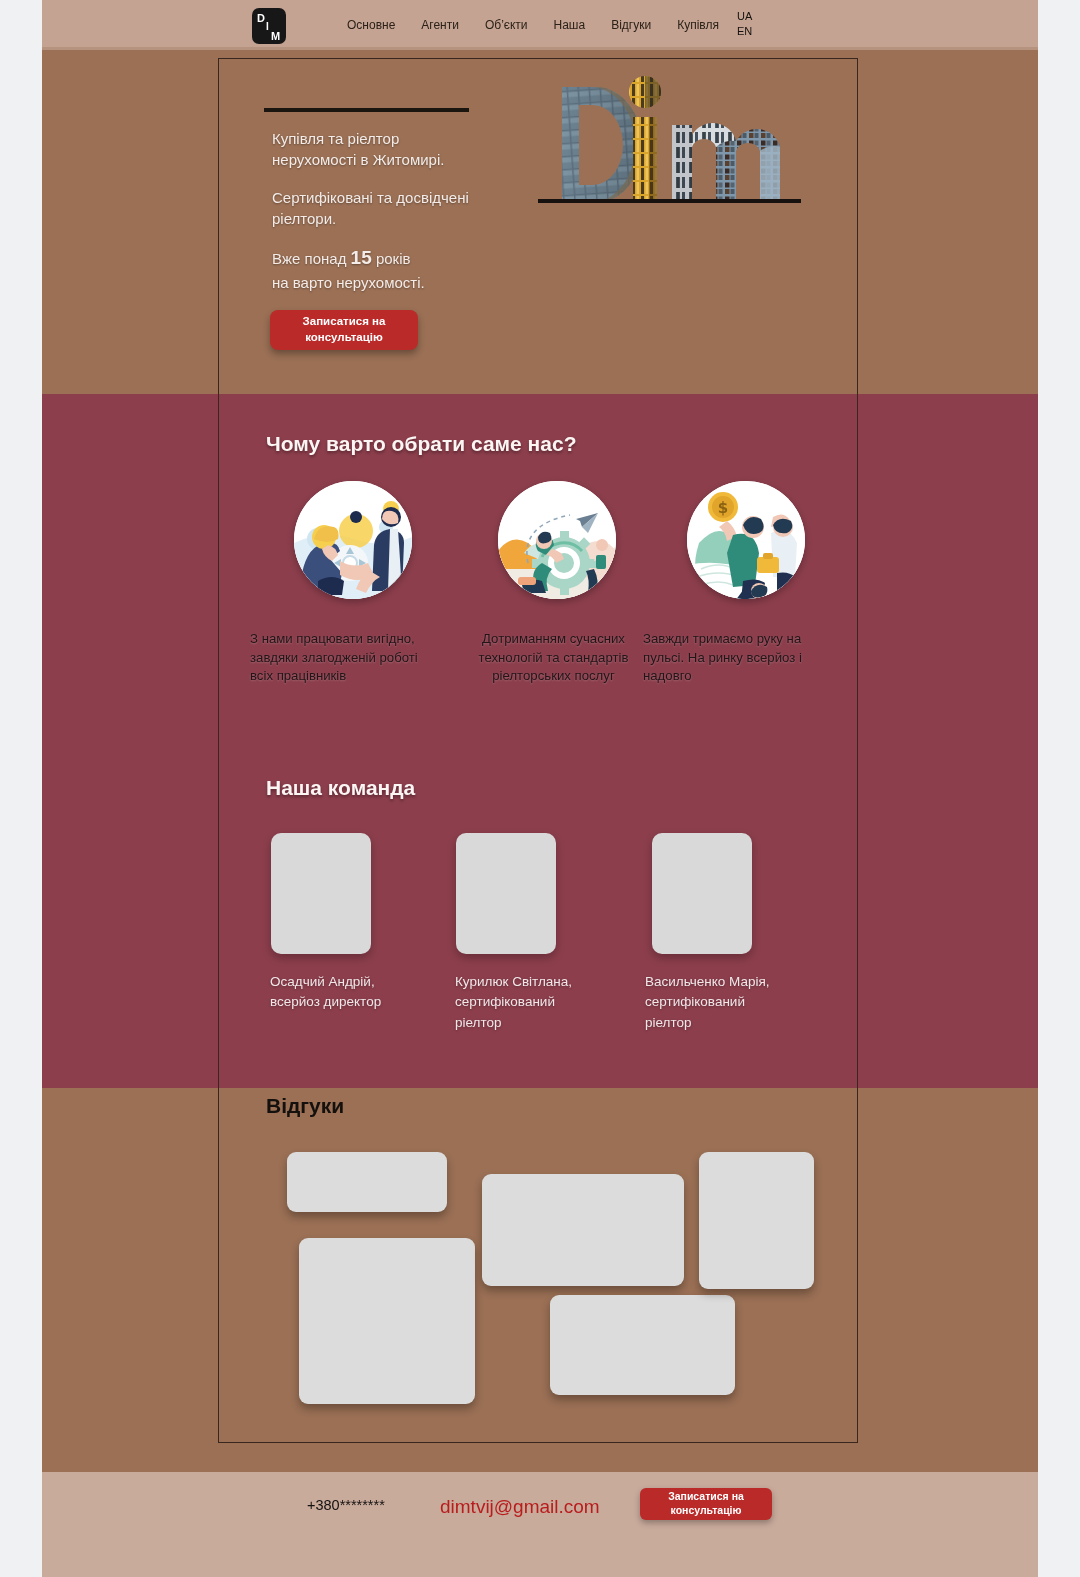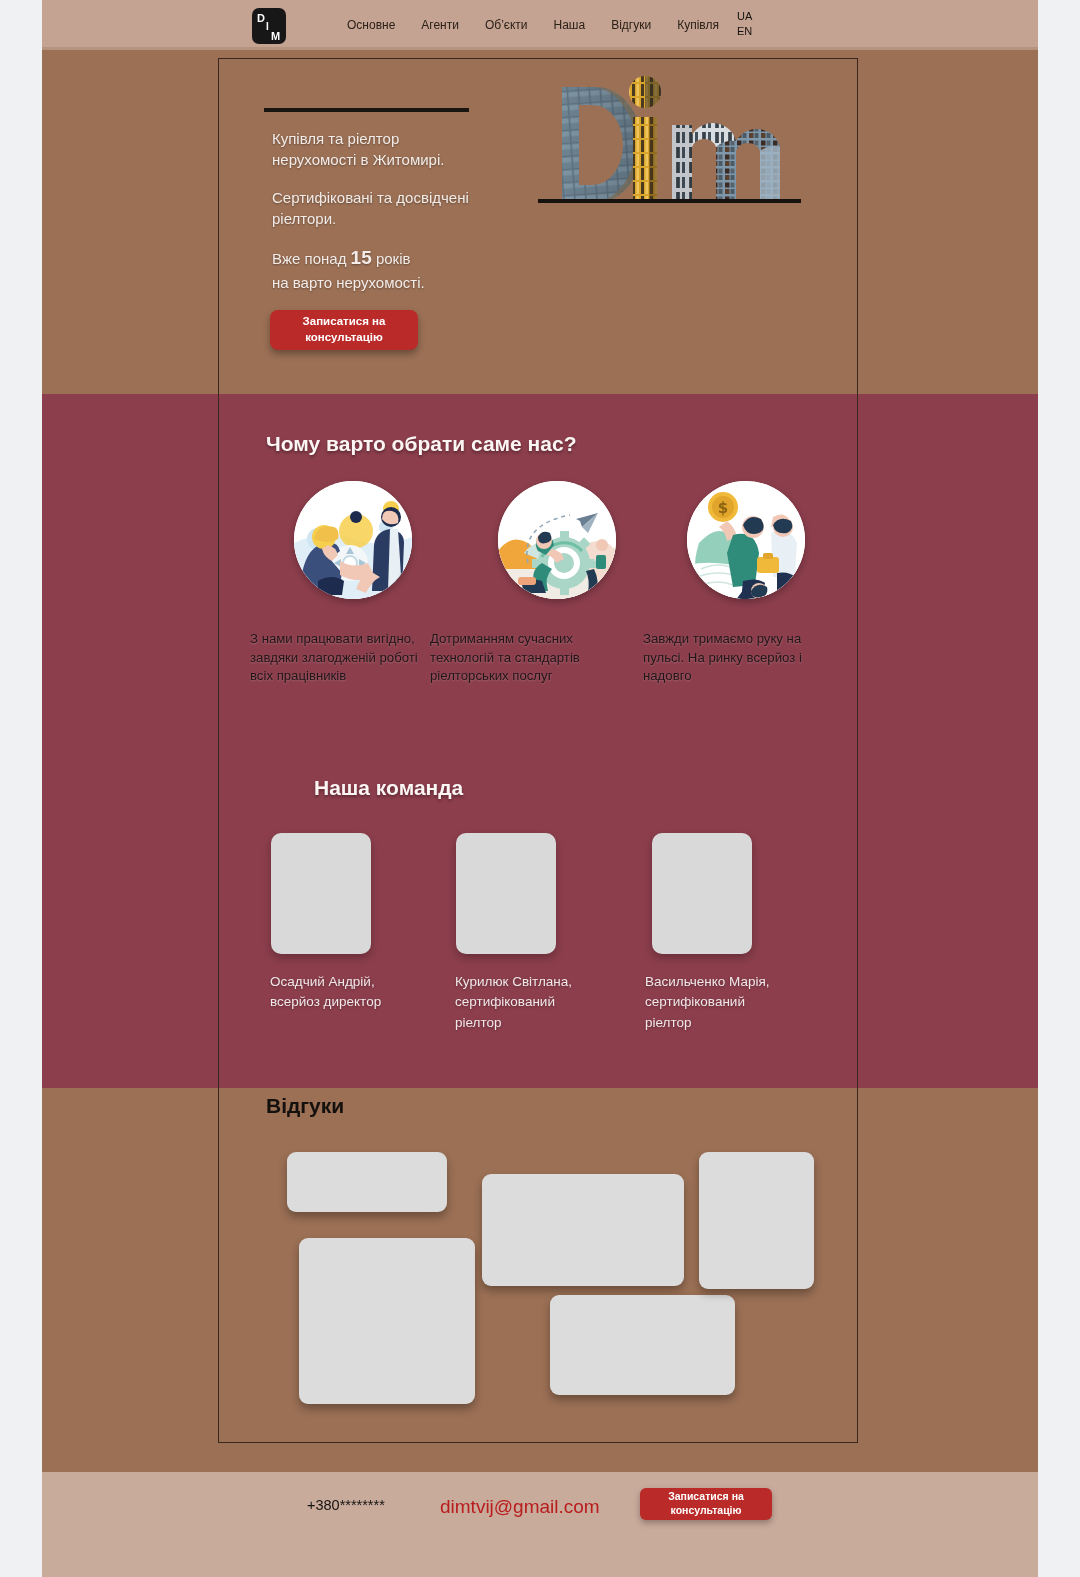--- a/index.html
+++ b/index.html
@@ -110,28 +110,27 @@
   }
   .circle svg { width: 118px; height: 118px; display: block; }
   .c1 { left: 252px; } .c2 { left: 456px; } .c3 { left: 645px; }
 
   .feat {
     position: absolute; top: 620px; width: 175px;
     color: #211518; font-size: 13.2px; line-height: 1.42;
     text-shadow: 0 1px 2px rgba(255,255,255,.22);
     margin-top: 10px;
   }
-  .f1 { left: 208px; } .f2 { left: 388px; } .f3 { left: 601px; }
+  .f1 { left: 208px; } .f2 { left: 424px; text-align: center; } .f3 { left: 601px; }
 
   
   .team-title {
     position: absolute; left: 224px; top: 776px;
     font-size: 21px; font-weight: 700; color: #fbf6f4;
     text-shadow: 0 2px 3px rgba(0,0,0,.35);
-    margin-left: 48px;
   }
   .team-card {
     position: absolute; top: 833px;
     width: 100px; height: 121px;
     background: #d9d9d9; border-radius: 10px;
     box-shadow: 0 4px 8px rgba(0,0,0,.25);
   }
   .t1 { left: 229px; } .t2 { left: 414px; } .t3 { left: 610px; }
   .team-name {
     position: absolute; top: 972px; width: 150px;

